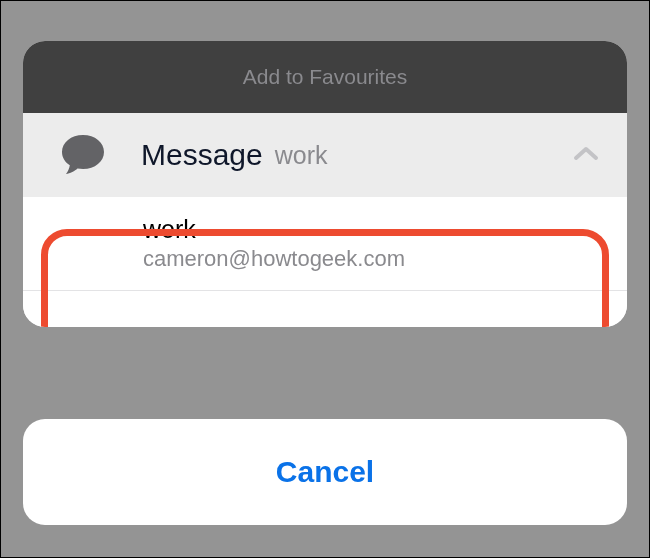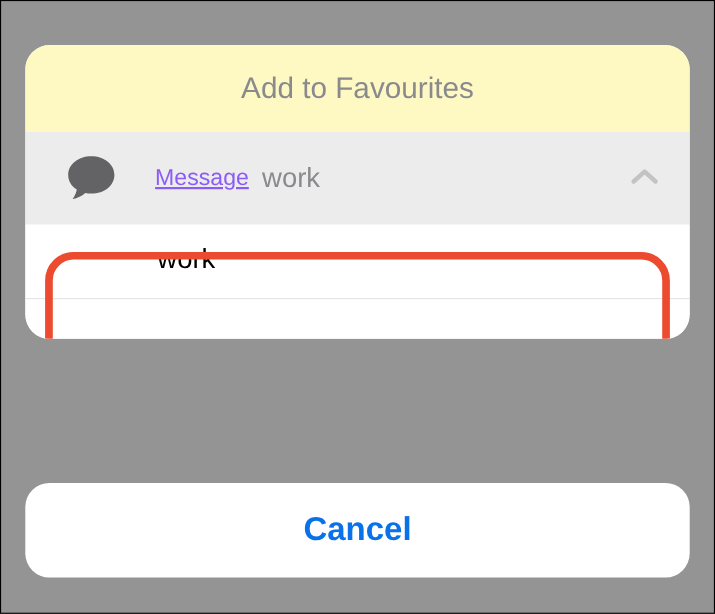--- a/index.html
+++ b/index.html
@@ -20,45 +20,44 @@
       left: 22px;
       top: 40px;
       right: 22px;
       background: #fcfcfc;
       border-radius: 22px;
       overflow: hidden;
     }
     .sheet-header {
       text-align: center;
       padding: 24px 0 24px 0;
-      font-size: 27px;
+      font-size: 21px;
       color: #8a8a8e;
-      background: #fef9c3;
+      background: #404040;
     }
     .category-row {
       display: flex;
       align-items: center;
       background: #ececec;
       height: 84px;
       padding-left: 36px;
       padding-right: 28px;
       position: relative;
     }
     .msg-icon {
       width: 48px;
       height: 48px;
       display: flex;
       align-items: center;
       justify-content: center;
       margin-right: 34px;
     }
     .category-label {
-      font-size: 21px;
-      color: #8b5cf6;
-      text-decoration: underline;
+      font-size: 30px;
+      color: #0f172a;
     }
     .category-sub {
       font-size: 25px;
       color: #8a8a8e;
       margin-left: 12px;
     }
     .chevron {
       margin-left: auto;
       color: #c3c3c6;
     }
@@ -89,21 +88,21 @@
       right: 18px;
       top: 188px;
       height: 200px;
       pointer-events: none;
     }
     .cancel-btn {
       position: absolute;
       left: 22px;
       right: 22px;
       bottom: 32px;
-      height: 86px;
+      height: 106px;
       background: #fff;
       border-radius: 22px;
       display: flex;
       align-items: center;
       justify-content: center;
       font-size: 30px;
       font-weight: 600;
       color: #0a72e8;
       cursor: pointer;
     }
@@ -125,20 +124,21 @@
     <span class="chevron">
       <svg width="26" height="16" viewBox="0 0 26 16">
         <path d="M3 13 L13 4 L23 13" stroke="#c3c3c6" stroke-width="4" fill="none" stroke-linecap="round" stroke-linejoin="round"></path>
       </svg>
     </span>
   </div>
 
   <div class="options">
     <div class="option-row">
       <div class="option-label">work</div>
+      <div class="option-value">cameron@howtogeek.com</div>
     </div>
     <div class="option-row">
     </div>
   </div>
 
   <div class="highlight"></div>
 </div>
 
 <div class="cancel-btn">
   <span>Cancel</span>

